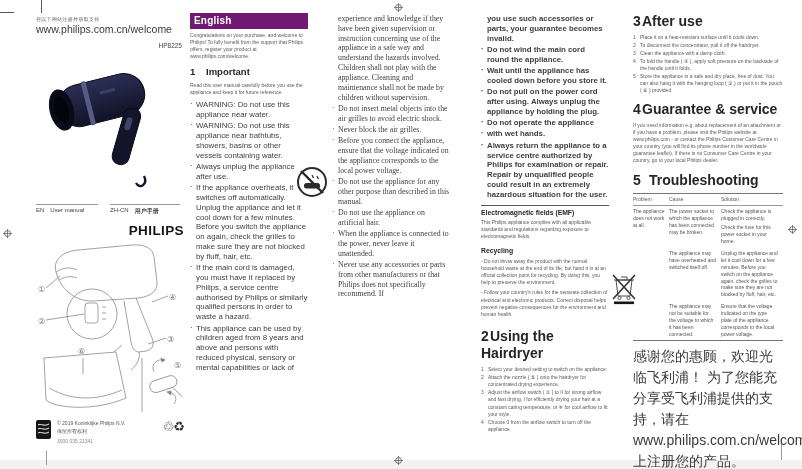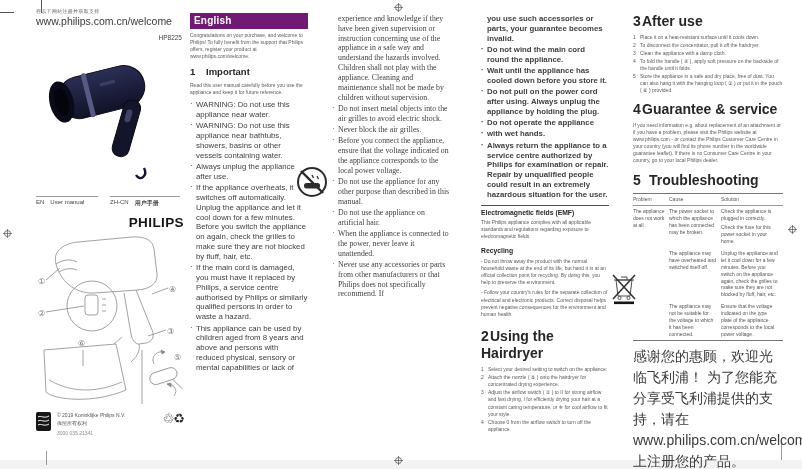--- a/index.html
+++ b/index.html
@@ -1,21 +1,21 @@
 <!DOCTYPE html>
 <html><head>
 <meta charset="utf-8">
 <style>
   html,body{margin:0;padding:0;background:#e9e9e9;}
   .page{position:relative;width:802px;height:469px;background:#fff;
         font-family:"Liberation Sans",sans-serif;overflow:hidden;color:#3f3f3f;}
   .abs{position:absolute;}
 
   
-  .left-panel{left:36px;top:8px;width:148px;}
+  .left-panel{left:36px;top:16px;width:148px;}
   .zh-note{font-size:5px;color:#666;letter-spacing:.3px;}
   .reg-url{font-size:10.5px;color:#3a3a3a;margin-top:1px;}
   .model{font-size:6.5px;color:#444;text-align:right;margin-top:7px;padding-right:2px;}
   .photo{margin-top:3px;}
   .lang-row{display:flex;gap:12px;margin-top:4px;}
   .lang-cell{border-top:1px solid #999;padding-top:2px;font-size:6px;color:#444;display:flex;gap:6px;}
   .lang-cell.c1{width:62px;}
   .lang-cell.c2{width:70px;}
   .lang-zh b{font-weight:bold;}
   .brand{font-size:13.5px;font-weight:bold;letter-spacing:.4px;color:#151515;text-align:right;margin-top:7px;}

